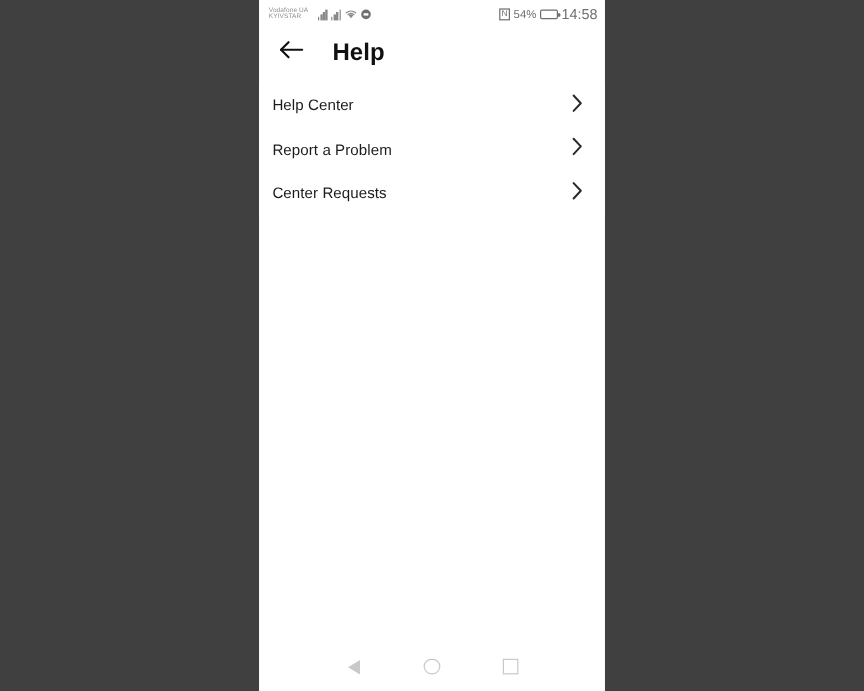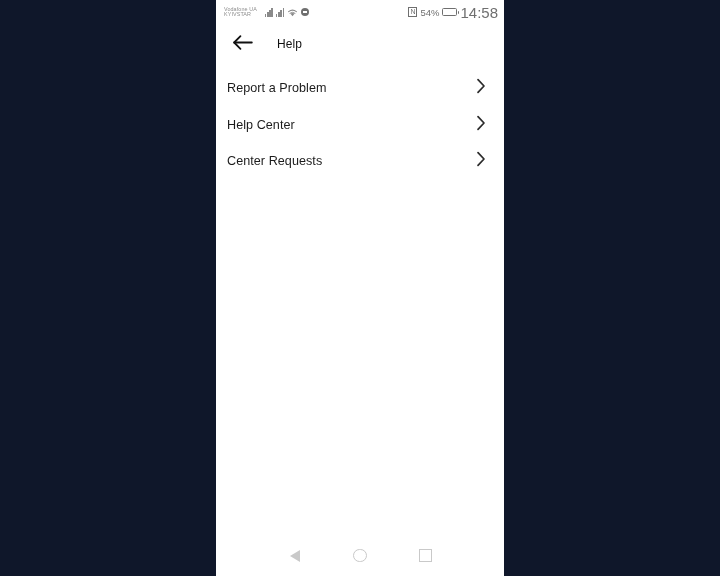--- a/index.html
+++ b/index.html
@@ -11,21 +11,21 @@
     height: 576px;
     background: #e6e6e6;
     font-family: "Liberation Sans", sans-serif;
     overflow: hidden;
   }
 
   #screenshot {
     position: relative;
     width: 720px;
     height: 576px;
-    background: #0f172a;
+    background: #404040;
   }
 
   
   #phone-screen {
     position: absolute;
     left: 216px;
     top: 0;
     width: 288px;
     height: 576px;
     background: #ffffff;
@@ -138,40 +138,40 @@
     width: 1.6px; height: 3.2px;
     background: #6f6f6f;
     border-radius: 0 1px 1px 0;
   }
   .battery-fill {
     height: 100%;
     background: #6f6f6f;
     border-radius: 0.5px;
   }
   .battery-pct { font-size: 9.5px; }
-  .status-clock { font-size: 15px; }
+  .status-clock { font-size: 12px; }
 
   
   .app-bar {
     flex: 0 0 40px;
     display: flex;
     align-items: center;
     padding-left: 11px;
     background: #ffffff;
   }
   .back-button {
     width: 30px; height: 30px;
     display: flex;
     align-items: center;
     justify-content: center;
     flex: 0 0 auto;
   }
   .page-title {
-    font-size: 12px;
-    font-weight: normal;
+    font-size: 20px;
+    font-weight: bold;
     color: #111111;
     margin-left: 20px;
     letter-spacing: 0.1px;
   }
 
   
   .menu-list {
     background: #ffffff;
     padding-top: 6px;
   }
@@ -287,30 +287,30 @@
             <path d="M9.6 2.6 L2.2 10 L9.6 17.4" stroke="#111111" stroke-width="2.1" fill="none" stroke-linecap="round" stroke-linejoin="round"></path>
           </svg>
         </span>
       </div>
       <div class="page-title">Help</div>
     </div>
 
     <div class="menu-list">
 
       <div class="menu-row">
-        <span class="menu-label">Report a Problem</span>
+        <span class="menu-label">Help Center</span>
         <span class="chevron">
           <svg width="10" height="16" viewBox="0 0 10 16">
             <path d="M2 1.6 L8 8 L2 14.4" stroke="#2b2b2b" stroke-width="1.7" fill="none" stroke-linecap="round" stroke-linejoin="round"></path>
           </svg>
         </span>
       </div>
 
       <div class="menu-row">
-        <span class="menu-label">Help Center</span>
+        <span class="menu-label">Report a Problem</span>
         <span class="chevron">
           <svg width="10" height="16" viewBox="0 0 10 16">
             <path d="M2 1.6 L8 8 L2 14.4" stroke="#2b2b2b" stroke-width="1.7" fill="none" stroke-linecap="round" stroke-linejoin="round"></path>
           </svg>
         </span>
       </div>
 
 
       <div class="menu-row">
         <span class="menu-label">Center Requests</span>

